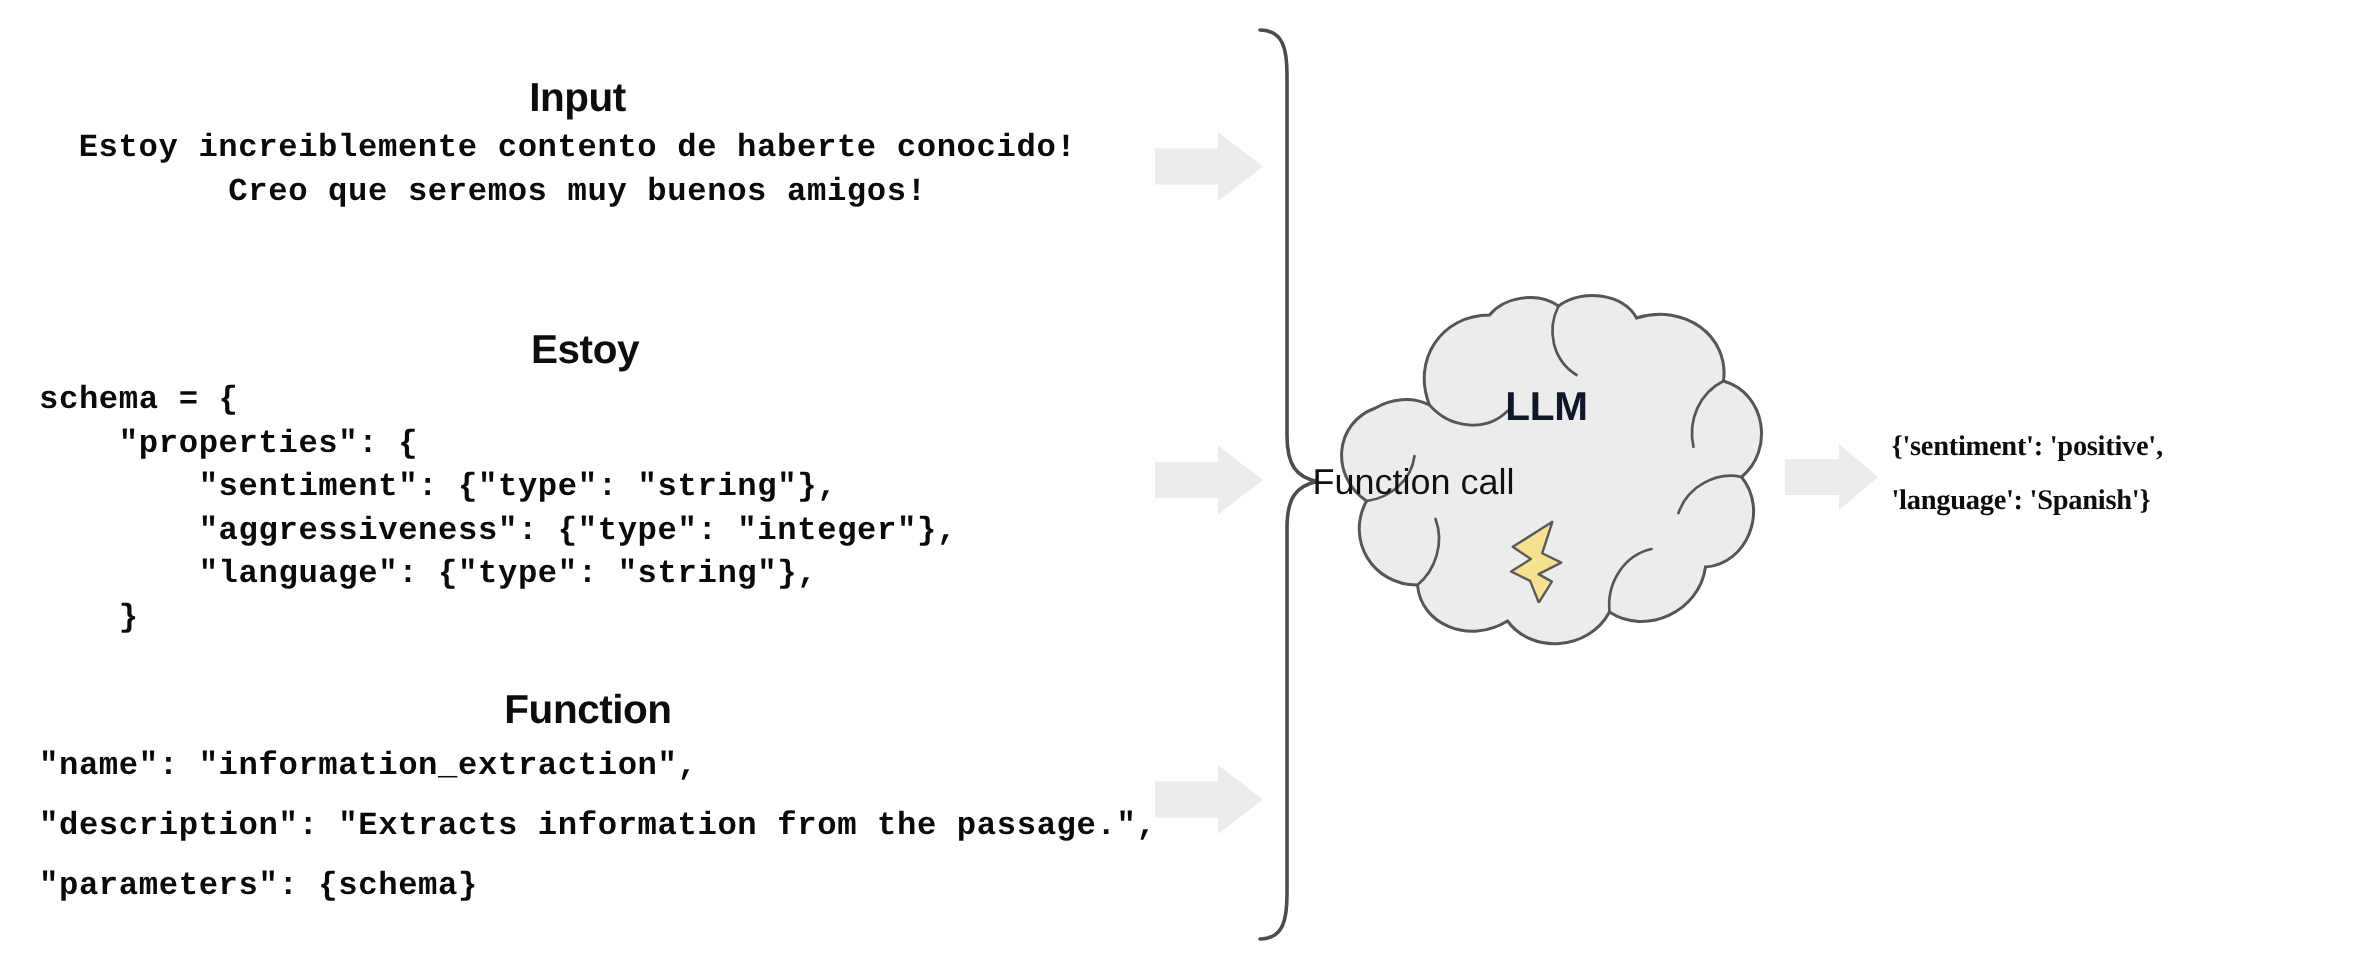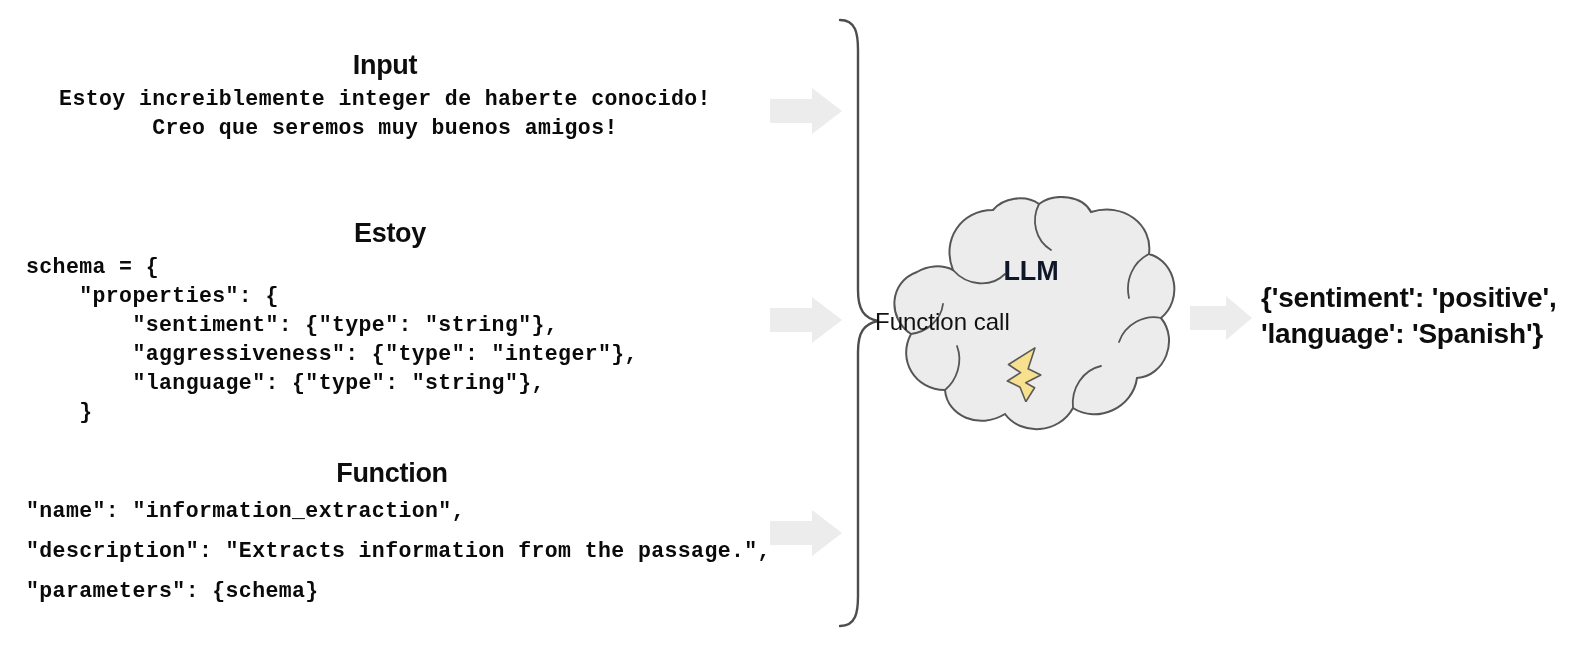--- a/index.html
+++ b/index.html
@@ -96,37 +96,37 @@
     top: 148px;
     width: 60px;
     height: 58px;
   }
 
   
   #output-text {
     position: absolute;
     left: 1261px;
     top: 280px;
-    font-family: Liberation Sans, sans-serif;
-    font-weight: bold;
-    font-size: 28px;
+    font-family: Liberation Serif, serif;
+    font-weight: bold;
+    font-size: 19px;
     line-height: 36px;
     color: #0d0d0d;
     white-space: pre;
     letter-spacing: -0.2px;
   }
 </style>
 </head>
 <body>
 
 <div id="canvas">
 
   <div class="section-heading" style="left:285px; top:50px; width:200px;">Input</div>
 
-  <div class="code-block centered" style="left:0px; top:85px; width:770px;">Estoy increiblemente integer de haberte conocido!
+  <div class="code-block centered" style="left:0px; top:85px; width:770px;">Estoy increiblemente contento de haberte conocido!
 Creo que seremos muy buenos amigos!</div>
 
   <div class="section-heading" style="left:290px; top:218px; width:200px;">Estoy</div>
 
   <div class="code-block" style="left:26px; top:253px;">schema = {
     "properties": {
         "sentiment": {"type": "string"},
         "aggressiveness": {"type": "integer"},
         "language": {"type": "string"},
     }</div>

